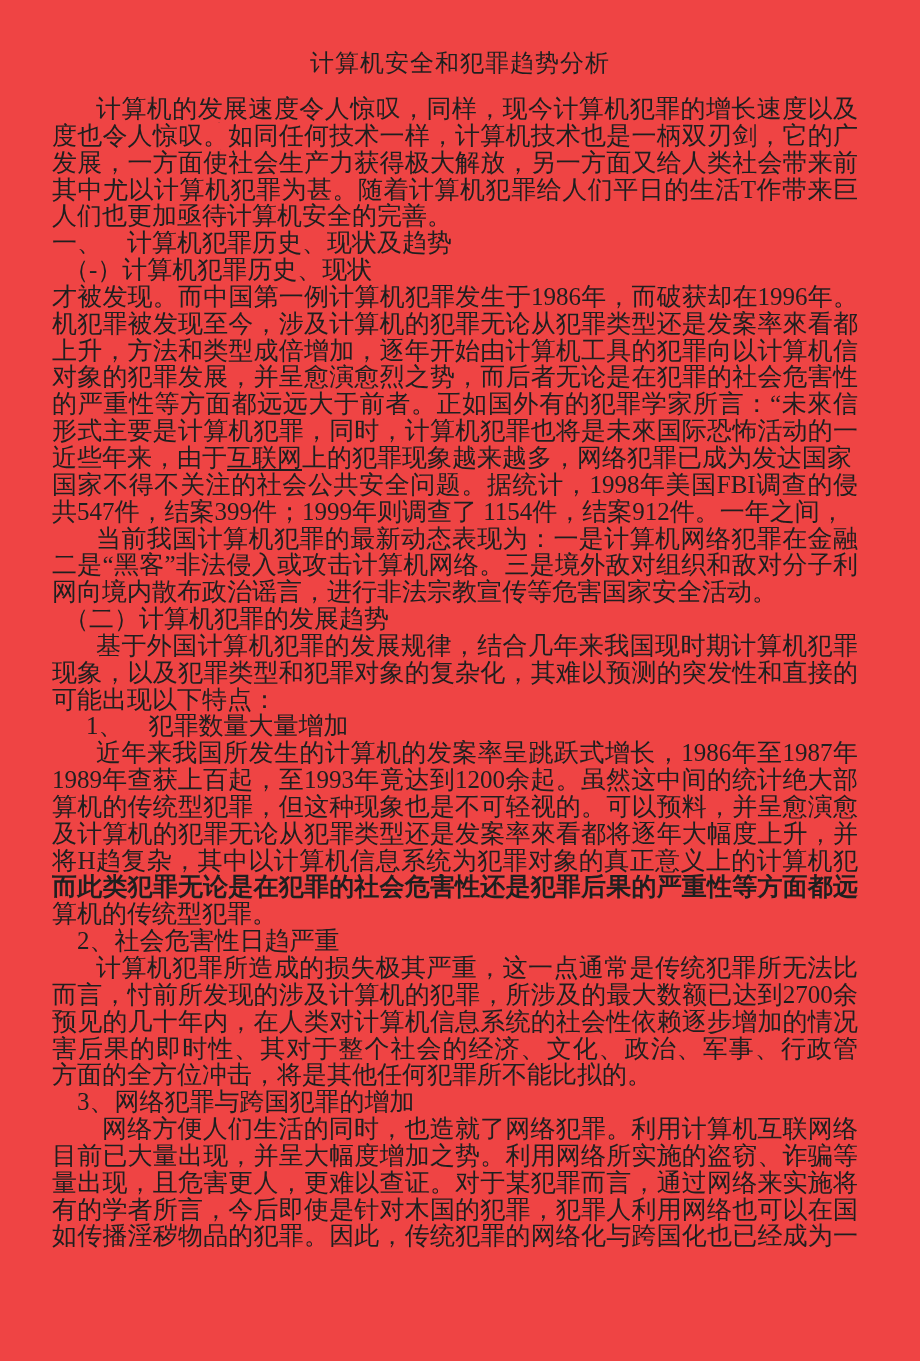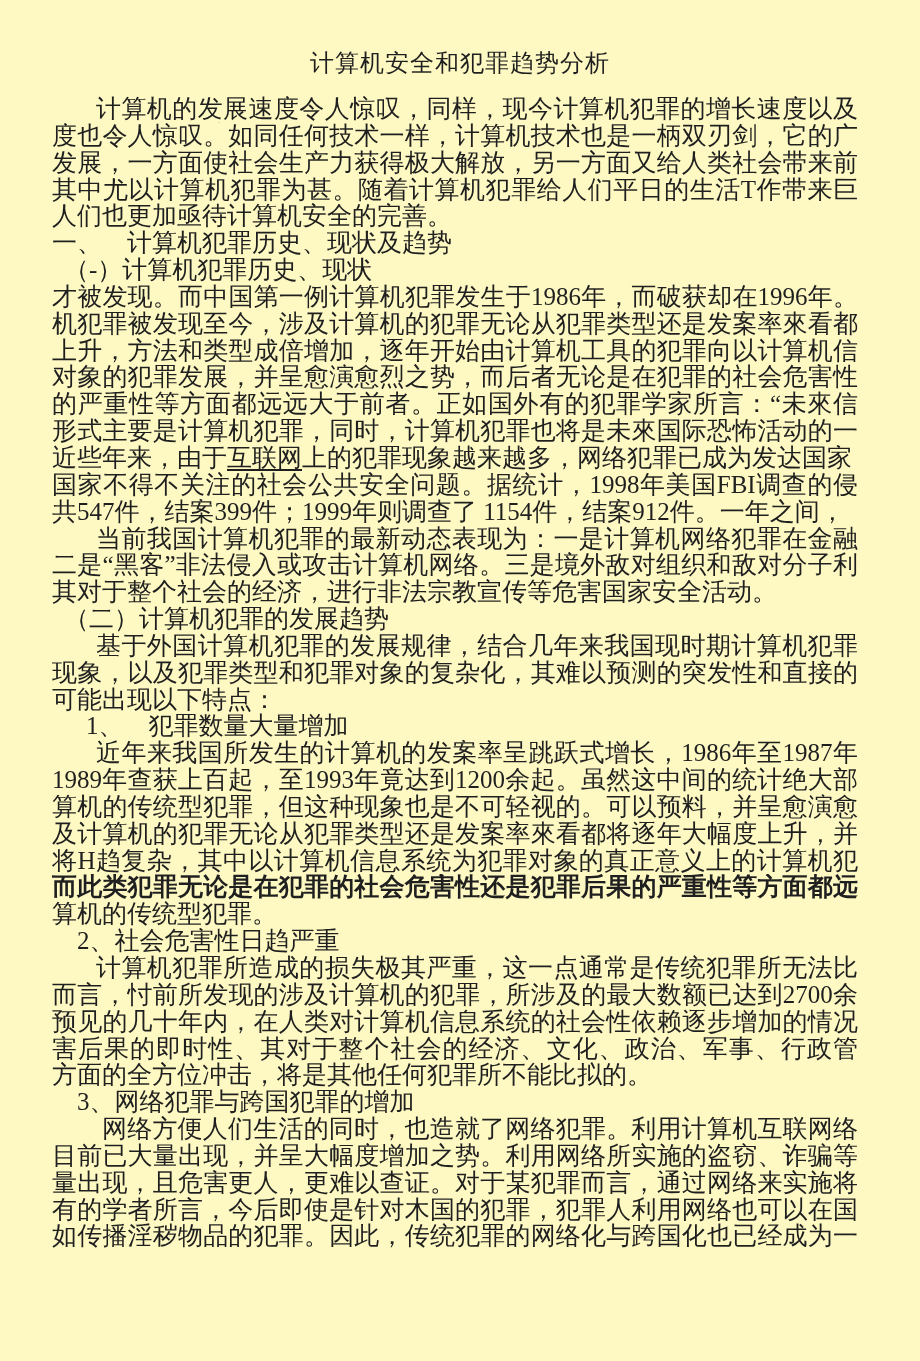--- a/index.html
+++ b/index.html
@@ -46,42 +46,42 @@
     text-justify: inter-character;
   }
   .tline u {
     text-decoration: underline;
     text-underline-offset: 3px;
   }
 </style>
 </head>
 <body style="background: rgb(255, 255, 255);">
 
-<div class="page" style="background: #fef9c3;">
+<div class="page" style="background: #ef4444;">
   <div class="doc-title">计算机安全和犯罪趋势分析</div>
   <div class="lines">
       <div class="tline j" style="text-indent: 44px; color: rgb(31, 31, 31);">计算机的发展速度令人惊叹，同样，现今计算机犯罪的增长速度以及作案的高明程</div>
       <div class="tline j" style="text-indent: 0px; color: rgb(31, 31, 31);">度也令人惊叹。如同任何技术一样，计算机技术也是一柄双刃剑，它的广泛应用和迅猛</div>
       <div class="tline j" style="text-indent: 0px; color: rgb(31, 31, 31);">发展，一方面使社会生产力获得极大解放，另一方面又给人类社会带来前所未有的挑战，</div>
       <div class="tline j" style="text-indent: 0px; color: rgb(31, 31, 31);">其中尤以计算机犯罪为甚。随着计算机犯罪给人们平日的生活T作带来巨大的安全隐患，</div>
       <div class="tline" style="text-indent: 0px; color: rgb(31, 31, 31);">人们也更加亟待计算机安全的完善。</div>
       <div class="tline" style="text-indent: 0px; color: rgb(31, 31, 31);">一、　计算机犯罪历史、现状及趋势</div>
       <div class="tline" style="text-indent: 12px; color: rgb(31, 31, 31);">（-）计算机犯罪历史、现状</div>
       <div class="tline j" style="text-indent: 0px; color: rgb(31, 31, 31);">才被发现。而中国第一例计算机犯罪发生于1986年，而破获却在1996年。从首例计算</div>
       <div class="tline j" style="text-indent: 0px; color: rgb(31, 31, 31);">机犯罪被发现至今，涉及计算机的犯罪无论从犯罪类型还是发案率來看都在逐年大幅度</div>
       <div class="tline j" style="text-indent: 0px; color: rgb(31, 31, 31);">上升，方法和类型成倍增加，逐年开始由计算机工具的犯罪向以计算机信息系统为犯罪</div>
       <div class="tline j" style="text-indent: 0px; color: rgb(31, 31, 31);">对象的犯罪发展，并呈愈演愈烈之势，而后者无论是在犯罪的社会危害性还是犯罪后果</div>
       <div class="tline j" style="text-indent: 0px; color: rgb(31, 31, 31);">的严重性等方面都远远大于前者。正如国外有的犯罪学家所言：“未來信息化社会犯罪的</div>
       <div class="tline j" style="text-indent: 0px; color: rgb(31, 31, 31);">形式主要是计算机犯罪，同时，计算机犯罪也将是未來国际恐怖活动的一种重更手段。”</div>
       <div class="tline" style="text-indent: 0px; color: rgb(31, 31, 31);">近些年来，由于<u>互联网</u>上的犯罪现象越来越多，网络犯罪已成为发达国家和发展中</div>
       <div class="tline j" style="text-indent: 0px; color: rgb(31, 31, 31);">国家不得不关注的社会公共安全问题。据统计，1998年美国FBI调查的侵入计算机事件</div>
       <div class="tline" style="text-indent: 0px; color: rgb(31, 31, 31);">共547件，结案399件；1999年则调查了 1154件，结案912件。一年之间，翻了一番。</div>
       <div class="tline j" style="text-indent: 44px; color: rgb(31, 31, 31);">当前我国计算机犯罪的最新动态表现为：一是计算机网络犯罪在金融行业尤为突出。</div>
       <div class="tline j" style="text-indent: 0px; color: rgb(31, 31, 31);">二是“黑客”非法侵入或攻击计算机网络。三是境外敌对组织和敌对分子利用国际互联</div>
-      <div class="tline" style="text-indent: 0px; color: rgb(31, 31, 31);">其对于整个社会的经济，进行非法宗教宣传等危害国家安全活动。</div>
+      <div class="tline" style="text-indent: 0px; color: rgb(31, 31, 31);">网向境内散布政治谣言，进行非法宗教宣传等危害国家安全活动。</div>
       <div class="tline" style="text-indent: 12px; color: rgb(31, 31, 31);">（二）计算机犯罪的发展趋势</div>
       <div class="tline j" style="text-indent: 44px; color: rgb(31, 31, 31);">基于外国计算机犯罪的发展规律，结合几年来我国现时期计算机犯罪跳跃式增长的</div>
       <div class="tline j" style="text-indent: 0px; color: rgb(31, 31, 31);">现象，以及犯罪类型和犯罪对象的复杂化，其难以预测的突发性和直接的连锁反应性及危</div>
       <div class="tline" style="text-indent: 0px; color: rgb(31, 31, 31); font-family: Liberation Serif, serif;">可能出现以下特点：</div>
       <div class="tline" style="text-indent: 34px; color: rgb(31, 31, 31);">1、　犯罪数量大量增加</div>
       <div class="tline j" style="text-indent: 44px; color: rgb(31, 31, 31);">近年来我国所发生的计算机的发案率呈跳跃式增长，1986年至1987年共发生9起，</div>
       <div class="tline j" style="text-indent: 0px; color: rgb(31, 31, 31);">1989年查获上百起，至1993年竟达到1200余起。虽然这中间的统计绝大部份是涉及计</div>
       <div class="tline j" style="text-indent: 0px; color: rgb(31, 31, 31);">算机的传统型犯罪，但这种现象也是不可轻视的。可以预料，并呈愈演愈烈之势，所有涉</div>
       <div class="tline j" style="text-indent: 0px; color: rgb(31, 31, 31);">及计算机的犯罪无论从犯罪类型还是发案率來看都将逐年大幅度上升，并且方法和类型</div>
       <div class="tline j" style="text-indent: 0px; color: rgb(31, 31, 31);">将H趋复杂，其中以计算机信息系统为犯罪对象的真正意义上的计算机犯罪将人量增加，</div>

